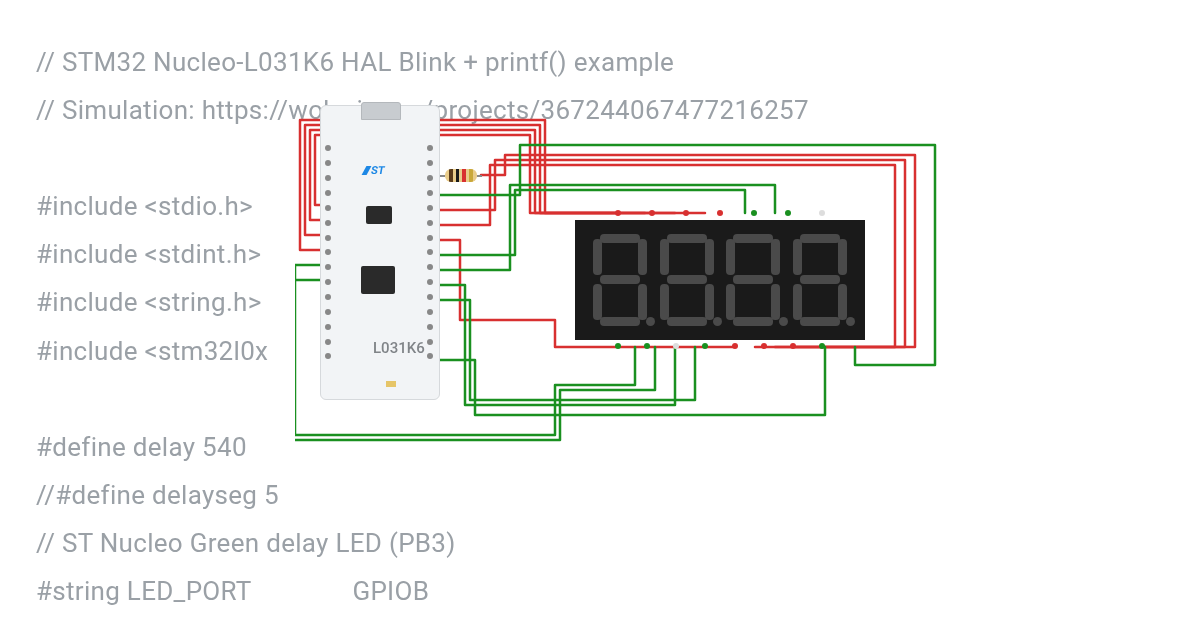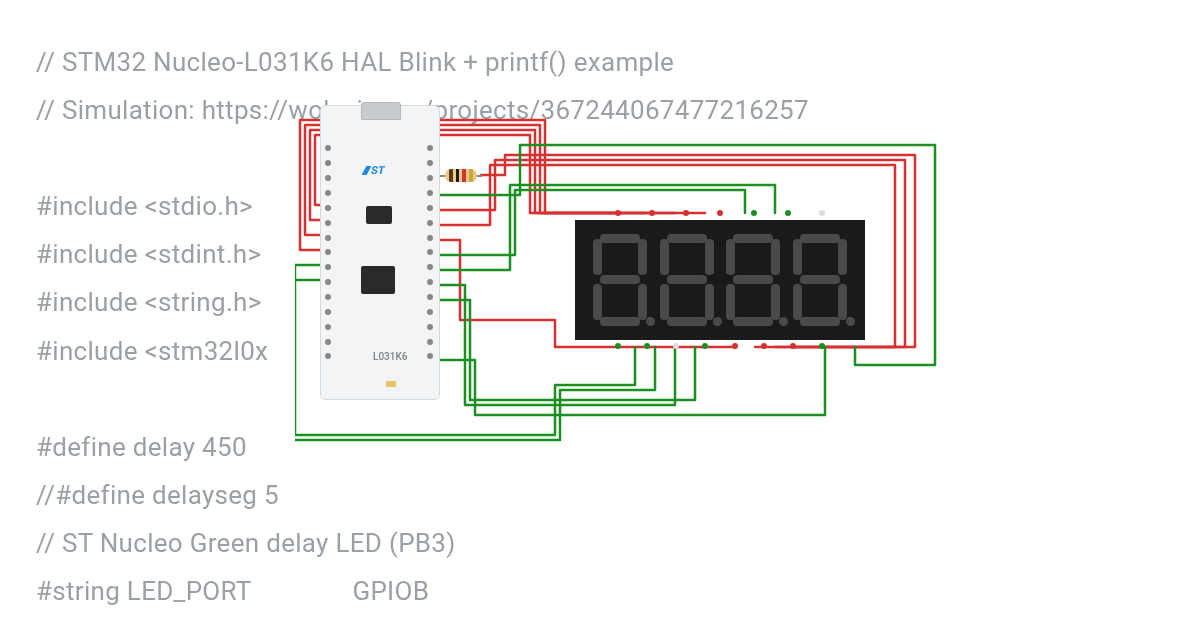--- a/index.html
+++ b/index.html
@@ -71,23 +71,23 @@
   }
   .chip {
     position: absolute;
     background: #2a2a2a;
     border-radius: 2px;
   }
   .chip.c1 { top: 100px; left: 45px; width: 26px; height: 18px; }
   .chip.c2 { top: 160px; left: 40px; width: 34px; height: 28px; }
   .board-label {
     position: absolute;
-    top: 245px;
+    top: 233px;
     left: 52px;
-    font-size: 10px;
+    font-size: 15px;
     color: #808488;
     font-weight: 500;
   }
   .led-pad {
     position: absolute;
     bottom: 12px;
     left: 65px;
     width: 10px;
     height: 6px;
     background: #e6c568;
@@ -235,21 +235,21 @@
 <body>
 
 <div class="code-layer"><span>// STM32 Nucleo-L031K6 HAL Blink + printf() example</span>
 <span>// Simulation: https://wokwi.com/projects/367244067477216257</span>
 <span></span>
 <span>#include &lt;stdio.h&gt;</span>
 <span>#include &lt;stdint.h&gt;</span>
 <span>#include &lt;string.h&gt;</span>
 <span>#include &lt;stm32l0x</span>
 <span></span>
-<span>#define delay 450</span>
+<span>#define delay 540</span>
 <span>//#define delayseg 5</span>
 <span>// ST Nucleo Green delay LED (PB3)</span>
 <span>#string LED_PORT               GPIOB</span></div>
 
 <div class="diagram-layer">
 
   <svg class="wires" viewBox="0 0 680 360">
 
     <path class="red" d="M 30 115 L 15 115 L 15 25 L 240 25 L 240 108 L 350 108"></path>
     <path class="red" d="M 30 130 L 10 130 L 10 20 L 245 20 L 245 108 L 380 108"></path>

